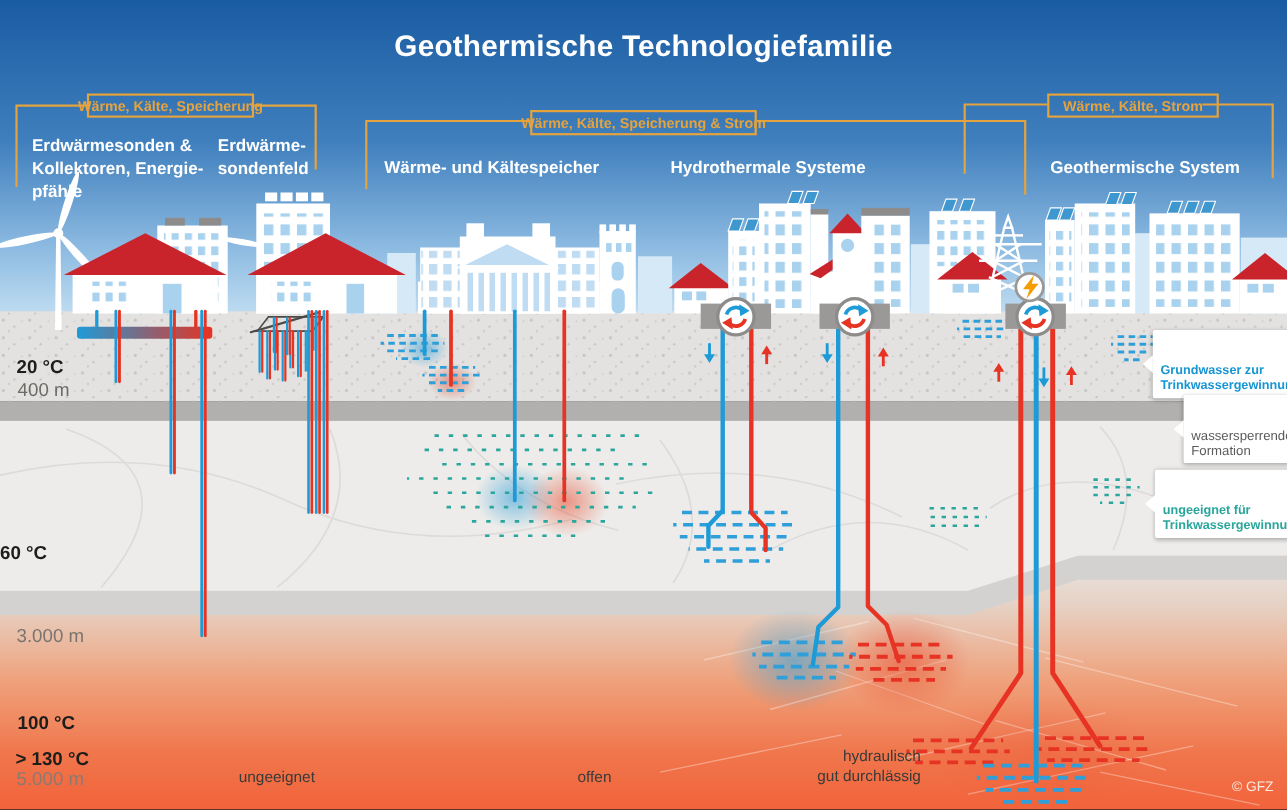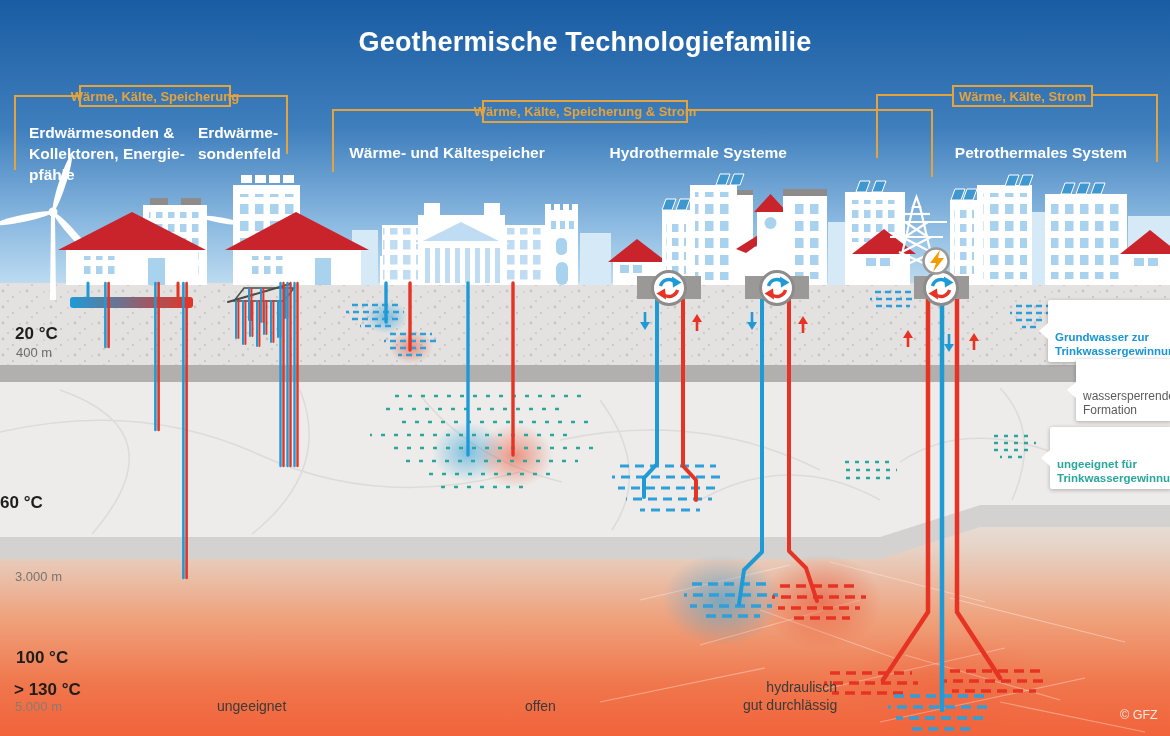--- a/index.html
+++ b/index.html
@@ -18,21 +18,21 @@
     box-sizing:border-box;border:2px solid var(--c-accent_gold,#E5A33D);
     color:var(--c-accent_gold,#E5A33D);font-size:13px;font-weight:bold;
     display:flex;align-items:center;justify-content:center;white-space:nowrap;
   }
   .tech-header{
     color:#fff;font-size:15.5px;font-weight:bold;line-height:21px;
     white-space:pre-line;
   }
   .tech-header.centered{text-align:center;}
   .depth-temp{color:#1d1d1b;font-size:17px;font-weight:bold;}
-  .depth-m{color:#6d6b68;font-size:13px;text-align:right;}
+  .depth-m{color:#6d6b68;font-size:17px;text-align:right;}
   .callout{
     box-sizing:border-box;background:#fff;border-radius:2px;
     padding:4px 7px;font-size:11.5px;line-height:13.5px;white-space:pre-line;
     box-shadow:0 1px 4px rgba(0,0,0,.28);
   }
   .callout .tri{
     position:absolute;left:-9px;top:50%;margin-top:-8px;width:0;height:0;
     border-top:8px solid transparent;border-bottom:8px solid transparent;
     border-right:9px solid #fff;
   }
@@ -539,30 +539,30 @@
         <path d="M688,110 L932,110 L932,177"></path>
     <path d="M877,158 L877,95 L952,95"></path>
         <path d="M1093,95 L1157,95 L1157,162"></path>
   </g>
 </svg>
 
 <div class="abs title">Geothermische Technologiefamilie</div>
 
 <div class="abs gold-box" style="left:79px;top:85px;width:152px;height:22px;">Wärme, Kälte, Speicherung</div>
 <div class="abs gold-box" style="left:482px;top:100px;width:206px;height:23px;">Wärme, Kälte, Speicherung &amp; Strom</div>
-<div class="abs gold-box" style="left:952px;top:85px;width:141px;height:22px;">Wärme, Kälte, Strom</div>
+<div class="abs gold-box" style="left:952px;top:85px;width:156px;height:22px;">Wärme, Kälte, Strom</div>
 
 <div class="abs tech-header" style="left:29px;top:122px;">Erdwärmesonden &amp;
 Kollektoren, Energie-
 pfähle</div>
 <div class="abs tech-header" style="left:198px;top:122px;">Erdwärme-
 sondenfeld</div>
 <div class="abs tech-header centered" style="left:347px;top:142px;width:200px;">Wärme- und Kältespeicher</div>
 <div class="abs tech-header centered" style="left:587px;top:142px;width:200px;text-align:right;">Hydrothermale Systeme</div>
-<div class="abs tech-header centered" style="left:941px;top:142px;width:200px;">Petrothermales System</div>
+<div class="abs tech-header centered" style="left:941px;top:142px;width:200px;">Geothermische System</div>
 
 <div class="abs depth-temp" style="left:15px;top:324px;">20 °C</div>
 <div class="abs depth-m" style="left:16px;top:345px;">400 m</div>
 <div class="abs depth-temp" style="left:0;top:493px;">60 °C</div>
 <div class="abs depth-m" style="left:15px;top:569px;color:#787470;">3.000 m</div>
 <div class="abs depth-temp" style="left:16px;top:648px;">100 °C</div>
 <div class="abs depth-temp" style="left:14px;top:680px;">&gt; 130 °C</div>
 <div class="abs depth-m" style="left:15px;top:699px;color:#8a7a70;">5.000 m</div>
 
 <div class="abs callout c-blue" style="left:1048px;top:300px;width:124px;">

